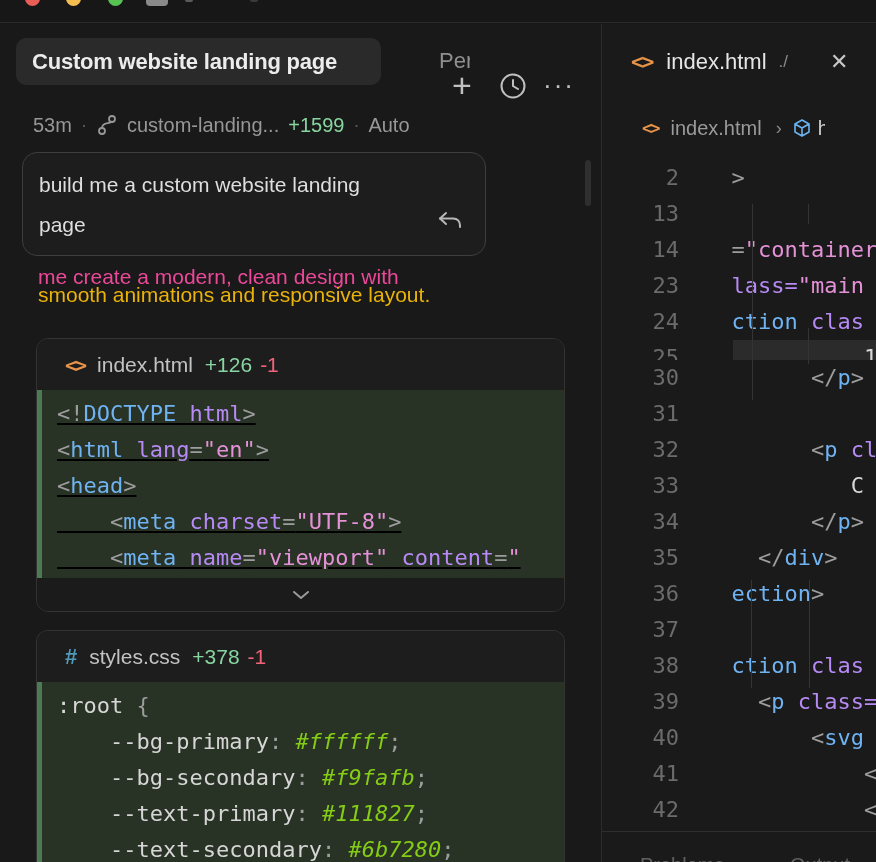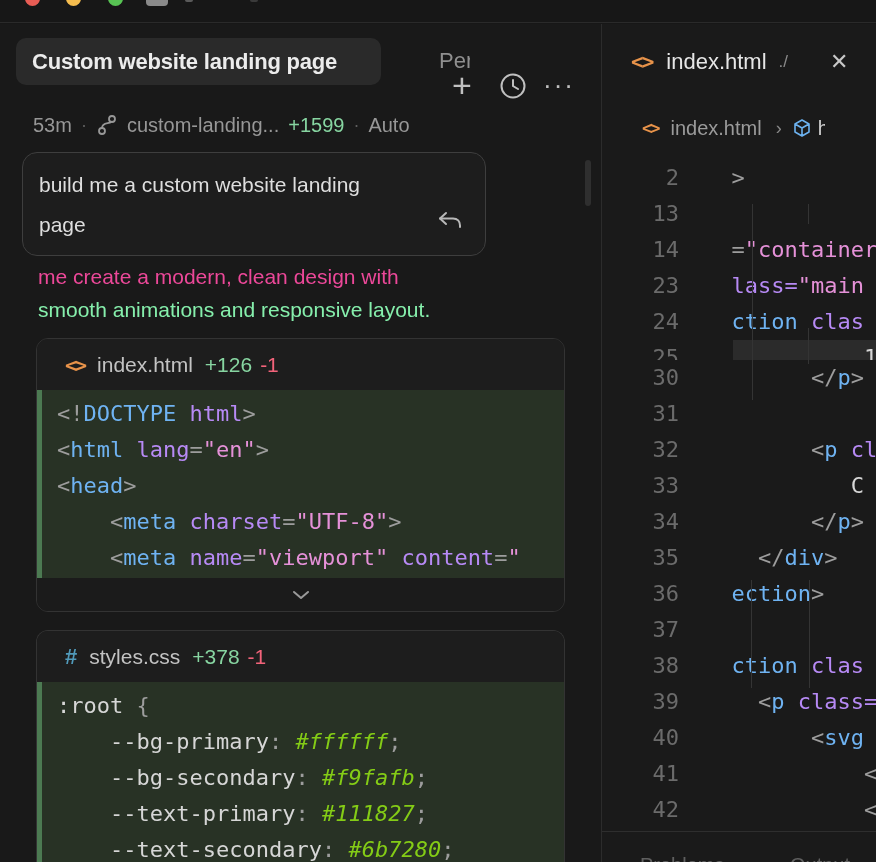--- a/index.html
+++ b/index.html
@@ -32,35 +32,35 @@
   #status-row .adds { color:#87d5a1; }
 
   
   #msg-box { position:absolute; left:22px; top:128px; width:464px; height:104px; background:#1d1d1d; border:1.5px solid #3e3e3e; border-radius:15px; padding:12px 16px; }
   #msg-box .line { color:#dedede; font-size:21px; line-height:40px; }
   #undo-btn { position:absolute; right:22px; bottom:22px; width:26px; height:22px; }
   #chat-scrollbar { position:absolute; left:585px; top:136px; width:6px; height:46px; background:#2f2f2f; border-radius:3px; }
 
   
   #resp-faded { position:absolute; left:38px; top:241px; font-size:21px; color:#ec4899; }
-  #resp-line { position:absolute; left:38px; top:274px; font-size:21px; color:#86efac; }
+  #resp-line { position:absolute; left:38px; top:259px; font-size:21px; color:#eab308; }
 
   
   .code-card { position:absolute; left:36px; width:529px; background:#1d1d1d; border:1px solid #333; border-radius:12px; overflow:hidden; }
   #card-html { top:314px; height:274px; }
   #card-css  { top:606px; height:256px; border-bottom:none; border-radius:12px 12px 0 0; }
   .card-header { height:51px; display:flex; align-items:center; padding-left:28px; gap:12px; background:#1d1d1d; }
   .card-header .fname { color:#c3c3c3; font-size:21px; }
   .card-header .add { color:#87d5a1; font-size:21px; }
   .card-header .del { color:#f2637a; font-size:21px; }
   .fileicon-html { color:#e8934a; font-family:"DejaVu Sans Mono", monospace; font-size:20px; font-weight:700; letter-spacing:-2px; }
   .fileicon-css  { color:#519aba; font-size:22px; font-weight:700; }
   .card-body { position:relative; background:#27311f; background:#283225; padding:6px 0 6px 20px; }
   .card-body::before { content:""; position:absolute; left:0; top:0; bottom:0; width:5px; background:#4c7a52; }
-  #card-html .card-body { height:188px; }
+  #card-html .card-body { height:188px;text-decoration:underline; }
   #card-css  .card-body { height:205px; }
   .card-footer { height:34px; background:#1b1b1b; display:flex; align-items:center; justify-content:center; }
 
   .code-row { font-family:"DejaVu Sans Mono", monospace; font-size:22px; line-height:36px; white-space:pre; }
 
   .tk-tag  { color:#6fb3f2; }
   .tk-attr { color:#b78af5; }
   .tk-str  { color:#e591d8; }
   .tk-punct{ color:#9d9d9d; }
   .tk-text { color:#d6d6d6; }

